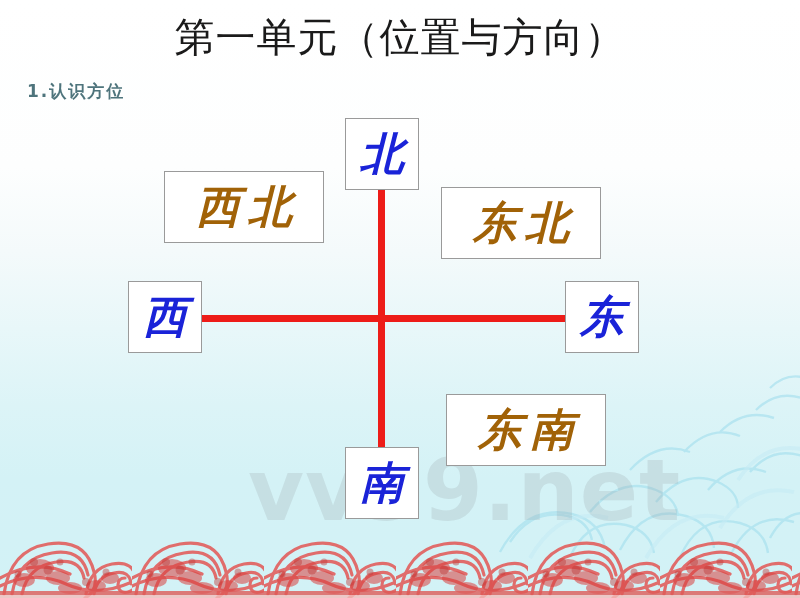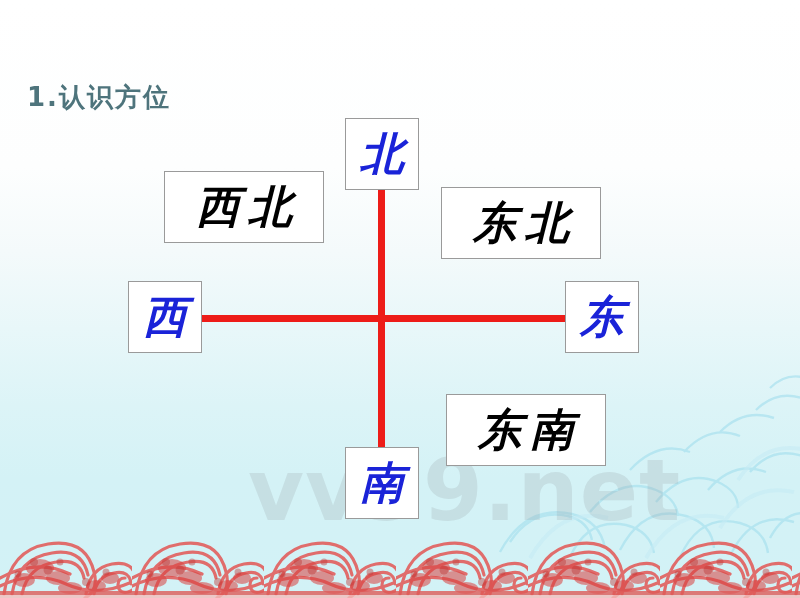--- a/index.html
+++ b/index.html
@@ -81,21 +81,21 @@
     color: #1a1a1a;
     letter-spacing: 1px;
     white-space: nowrap;
     font-family: "DejaVu Serif", "Liberation Serif", serif;
   }
 
   #subtitle {
     position: absolute;
     left: 27px;
     top: 80px;
-    font-size: 26px;
+    font-size: 17px;
     font-weight: bold;
     color: #4e747c;
     letter-spacing: 2px;
     white-space: nowrap;
     font-family: "DejaVu Sans", "Liberation Sans", sans-serif;
   }
 
   
   #compass {
     position: absolute;
@@ -134,21 +134,21 @@
     font-family: "DejaVu Sans", "Liberation Sans", sans-serif;
     font-weight: bold;
     font-style: italic;
     font-size: 44px;
     line-height: 1;
     letter-spacing: 8px;
     text-indent: 8px;
     white-space: nowrap;
   }
   .cardinal .dir-label { color: #1a23d8; }
-  .ordinal  .dir-label { color: #000000; }
+  .ordinal  .dir-label { color: #a16207; }
 
   
   #box-n  { left: 345px; top: 118px; width:  74px; height: 72px; }
   #box-s  { left: 345px; top: 447px; width:  74px; height: 72px; }
   #box-w  { left: 128px; top: 281px; width:  74px; height: 72px; }
   #box-e  { left: 565px; top: 281px; width:  74px; height: 72px; }
   #box-nw { left: 164px; top: 171px; width: 160px; height: 72px; }
   #box-ne { left: 441px; top: 171px; width: 160px; height: 72px; margin-top: 16px; }
   #box-sw { left: 154px; top: 394px; width: 160px; height: 72px; }
   #box-se { left: 446px; top: 394px; width: 160px; height: 72px; }
@@ -221,20 +221,21 @@
         </pattern>
       </defs>
       <rect x="0" y="0" width="800" height="108" fill="url(#wavePat)"></rect>
       <rect x="0" y="101" width="800" height="4" fill="#df5a58" opacity="0.8"></rect>
       <rect x="0" y="105" width="800" height="3" fill="#f2bdbc" opacity="0.8"></rect>
     </svg>
   </div>
 
   <div id="watermark">vv99.net</div>
 
+  <div id="title">第一单元（位置与方向）</div>
   <div id="subtitle">1.认识方位</div>
 
   <div id="compass">
 
     <div class="axis axis-h"></div>
     <div class="axis axis-v"></div>
 
     <div class="dir-box cardinal" id="box-n">
       <span class="dir-label">北</span>
     </div>

